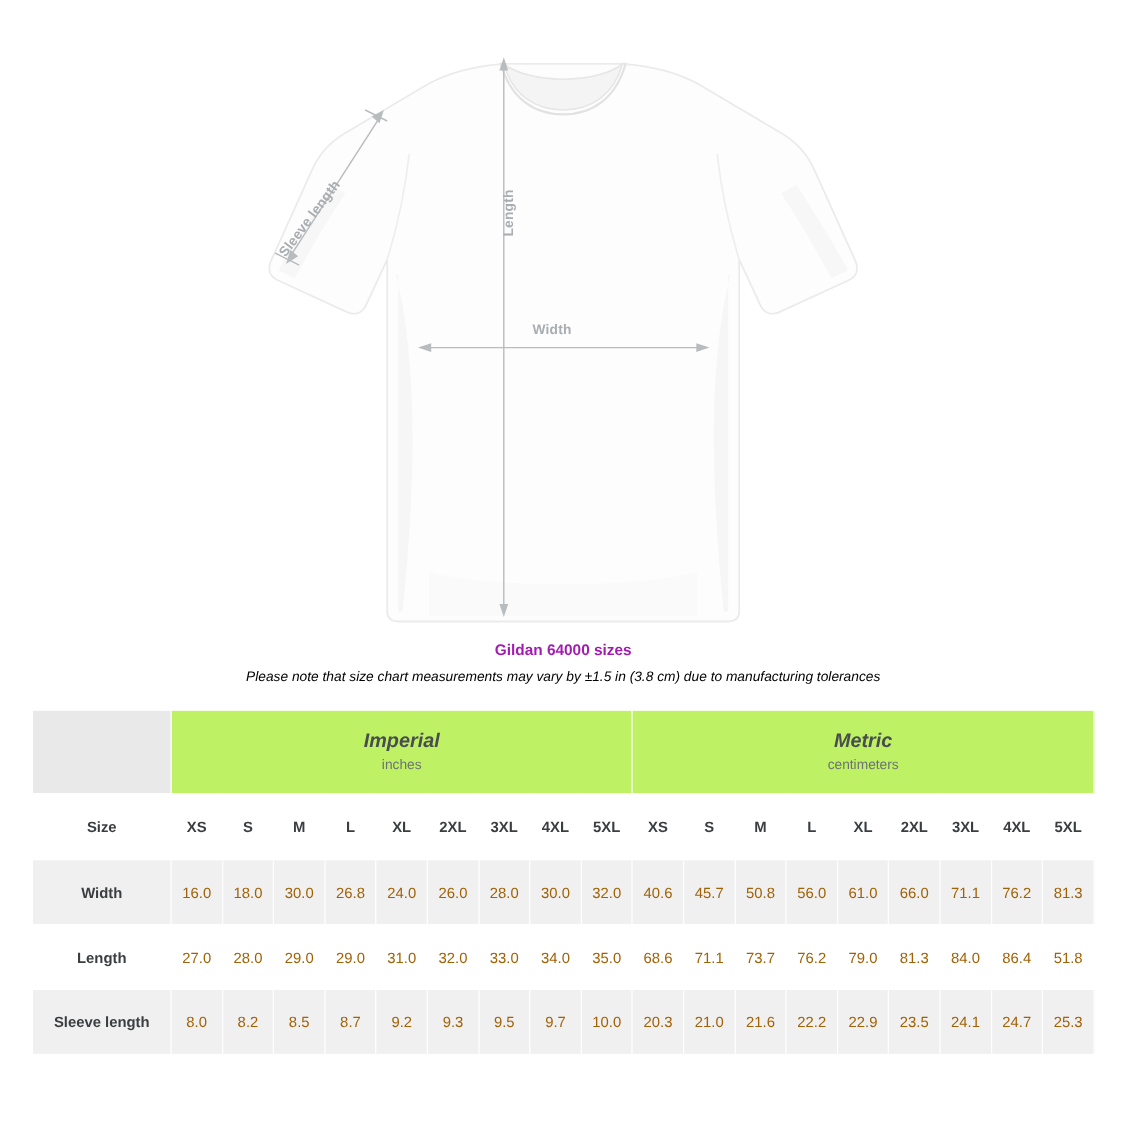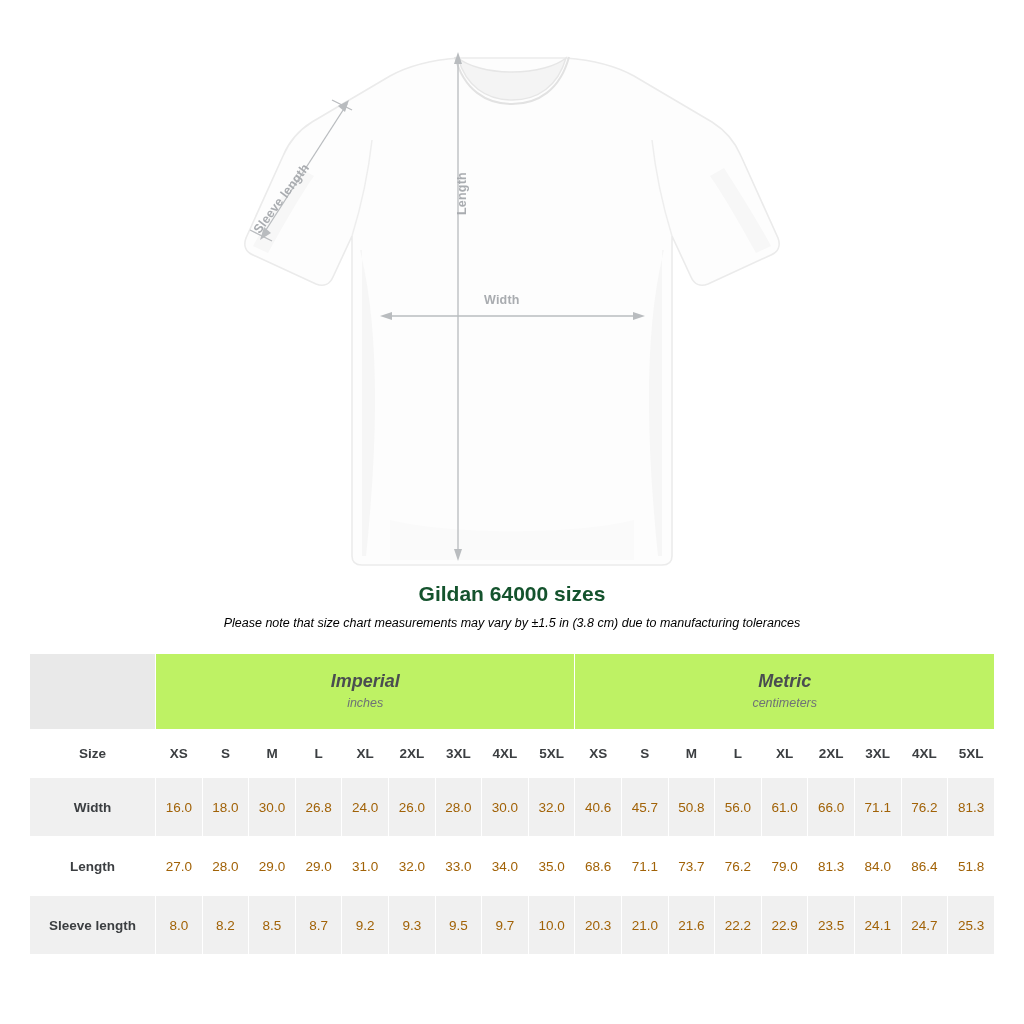--- a/index.html
+++ b/index.html
@@ -45,23 +45,23 @@
     transform: rotate(-53deg);
     transform-origin: left bottom;
   }
 
   
   .title-block {
     text-align: center;
     margin-top: 2px;
   }
   .chart-title {
-    font-size: 21px;
-    font-weight: bold;
-    color: #14532d;
+    font-size: 14px;
+    font-weight: bold;
+    color: #a21caf;
     margin: 0 0 10px 0;
   }
   .chart-note {
     font-size: 12.5px;
     font-style: italic;
     color: #000000;
     margin: 0;
   }
 
   
@@ -86,32 +86,31 @@
   }
   .group-head .g-name {
     font-size: 18px;
     font-style: italic;
     font-weight: bold;
     display: block;
     line-height: 1.25;
   }
   .group-head .g-unit {
     font-size: 12.5px;
-    font-style: italic;
     font-weight: normal;
     display: block;
     color: #6e7276;
     line-height: 1.6;
   }
   .corner-cell {
     background: #e9e9e9;
   }
 
   tr.size-row th, tr.size-row td {
-    height: 48px;
+    height: 60px;
     background: #ffffff;
     font-size: 13.5px;
     font-weight: bold;
     color: #3b3e41;
   }
   tr.size-row th.rowhead {
     background: #ffffff;
   }
 
   tr.data-row td, tr.data-row th {

